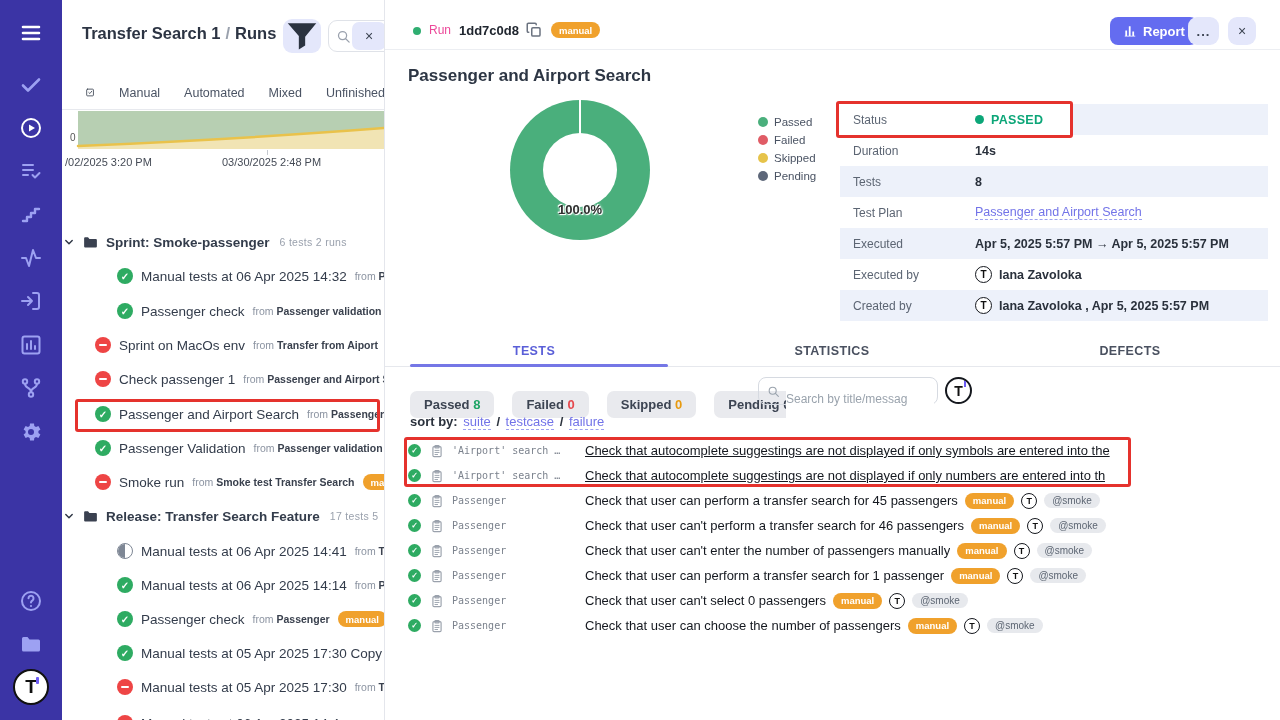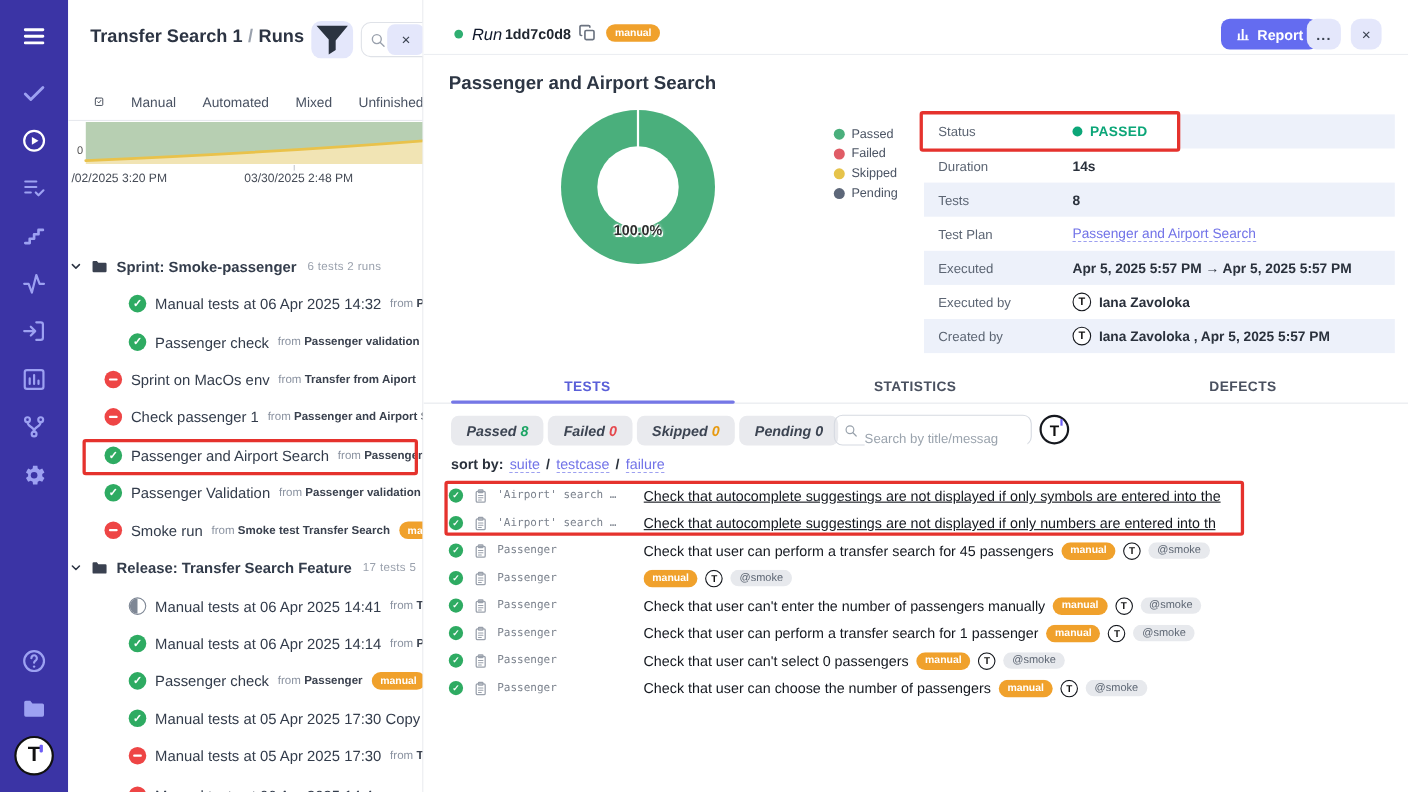--- a/index.html
+++ b/index.html
@@ -53,21 +53,21 @@
   .st.failed::before { content:""; width:8px; height:2.5px; background:#fff; border-radius:2px; }
   .st.partial { background:#fff; border:1.5px solid #7e8795; position:relative; overflow:hidden; }
   .st.partial::before { content:""; position:absolute; left:0; top:0; width:50%; height:100%; background:#7e8795; }
   .pill { background:#f0a12c; color:#fff; font-size:9.5px; font-weight:bold; border-radius:9px;
     padding:2.5px 8px; margin-left:8px; flex:none; }
 
   
   #main { position:absolute; left:385px; top:0; width:895px; height:720px; background:#fff; overflow:hidden; }
   #runbar { position:absolute; left:0; top:0; width:895px; height:50px; border-bottom:1px solid #eceef2; }
   #runbar .dot { position:absolute; left:28px; top:27px; width:8px; height:8px; border-radius:50%; background:#2fae71; }
-  #runbar .rl { position:absolute; left:44px; top:23px; font-size:15px; color:#0f172a;font-style:italic; }
+  #runbar .rl { position:absolute; left:44px; top:23px; font-size:12px; color:#ec4899; }
   #runbar .rid { position:absolute; left:74px; top:23px; font-size:13px; font-weight:bold; color:#20262f; }
   #copy-btn { position:absolute; left:140px; top:21px; width:18px; height:18px; color:#6b7380; cursor:pointer; }
   #runbar .pill { position:absolute; left:166px; top:22px; margin:0; }
   #report-btn { position:absolute; left:725px; top:17px; height:28px; padding:0 13px; background:#646cf0;
     border-radius:8px; color:#fff; font-size:13px; font-weight:600; display:flex; align-items:center; gap:6px; cursor:pointer; }
   #report-btn svg { width:14px; height:14px; }
   #more-btn { left:803px; top:17px; width:31px; height:28px; font-size:13px; font-weight:bold; color:#3c4452; letter-spacing:1px; }
   #close-btn { left:843px; top:17px; width:28px; height:28px; font-size:14px; color:#3c4452; }
   #page-title { position:absolute; left:23px; top:66px; font-size:17px; font-weight:bold; color:#2d3644; }
 
@@ -96,21 +96,21 @@
     display:flex; align-items:center; justify-content:center; font-size:10px; font-weight:bold; color:#111; position:relative; }
 
   
   #mtabs { position:absolute; left:0; top:338px; width:895px; height:29px; border-bottom:1px solid #e6e8ed; display:flex; }
   #mtabs .mt { width:298px; text-align:center; font-size:12.5px; font-weight:600; letter-spacing:.4px;
     color:#4a5160; padding-top:6px; cursor:pointer; }
   #mtabs .mt.active { color:#5a5fd8; }
   #tab-underline { position:absolute; left:25px; top:364px; width:258px; height:3px; background:#7577e6; border-radius:2px; }
 
   
-  #chips { position:absolute; left:25px; top:378px; display:flex; gap:4px;font-style:italic; }
+  #chips { position:absolute; left:25px; top:391px; display:flex; gap:18px; }
   .chip { background:#e9eaee; border-radius:7px; padding:6px 14px; font-size:13px; font-weight:600;
     color:#3c4452; cursor:pointer; white-space:nowrap; }
   #tsearch { position:absolute; left:373px; top:377px; width:180px; height:28px; border:1px solid #d6dae1;
     border-radius:8px; }
   #tsearch svg { position:absolute; left:8px; top:7px; width:13px; height:13px; color:#9aa3ad; }
   #tsearch input { position:absolute; left:27px; top:1px; width:148px; height:40px; border:0; outline:0;
     font-size:12px; color:#4d7c0f; font-family:"Liberation Sans",sans-serif; }
   #tsearch input::placeholder { color:#9aa3ad; }
   #user-filter { position:absolute; left:560px; top:377px; width:27px; height:27px; border-radius:50%;
     border:2px solid #15181e; background:#fff; display:flex; align-items:center; justify-content:center;
@@ -495,20 +495,21 @@
         </div>
         <div class="xrow">
           <span class="st passed"></span>
           <svg class="clip" viewBox="0 0 24 24">
             <rect x="5" y="4.5" width="14" height="17" rx="2"></rect>
             <rect x="8.5" y="2.5" width="7" height="4" rx="1"></rect>
             <path d="M8.5 11h7M8.5 14.5h7M8.5 18h4.5" stroke-width="1.6"></path>
           </svg>
           <span class="suite">Passenger</span>
           <span class="desc ">
+            <span style="overflow:hidden">Check that user can't perform a transfer search for 46 passengers</span>
             <span class="pill" style="margin-left:0">manual</span>
             <span class="mini-av">T</span>
             <span class="tagpill">@smoke</span>
           </span>
         </div>
         <div class="xrow">
           <span class="st passed"></span>
           <svg class="clip" viewBox="0 0 24 24">
             <rect x="5" y="4.5" width="14" height="17" rx="2"></rect>
             <rect x="8.5" y="2.5" width="7" height="4" rx="1"></rect>

